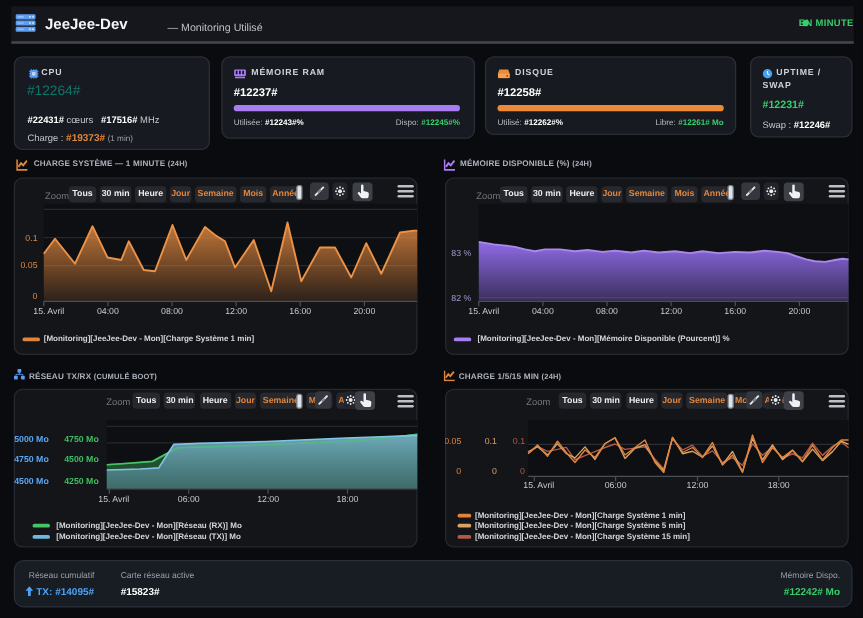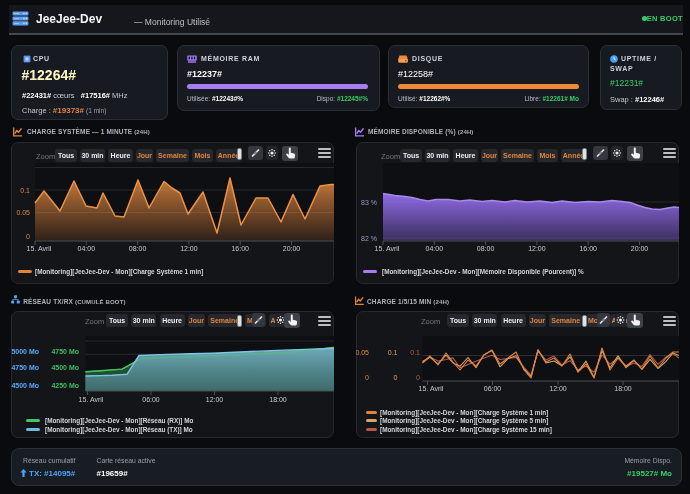--- a/index.html
+++ b/index.html
@@ -29,39 +29,39 @@
 <circle cx="13.4" cy="14" r="0.9"></circle>
       <circle cx="16.2" cy="14" r="0.9"></circle>
 <rect x="2" y="2.3" width="6" height="1" rx="0.5" fill="#a9c9f7"></rect>
 <rect x="2" y="7.9" width="6" height="1" rx="0.5" fill="#a9c9f7"></rect>
 <rect x="2" y="13.5" width="6" height="1" rx="0.5" fill="#a9c9f7"></rect>
 </g>
   </svg>
 <div class="abs" style="left:36px;top:12px;font-size:12px;font-weight:bold;color:#f4f5f7">JeeJee-Dev</div>
 <div class="abs" style="left:134px;top:17px;font-size:8.5px;color:#bcc1c8">— Monitoring Utilisé</div>
 <div class="abs" style="left:642px;top:15.5px;width:5px;height:5px;border-radius:50%;background:#35cf6c"></div>
-<div class="abs" style="right:7px;top:14px;font-size:7.5px;font-weight:bold;letter-spacing:0.3px;color:#35cf6c;white-space:nowrap">EN BOOT</div>
+<div class="abs" style="right:7px;top:14px;font-size:7.5px;font-weight:bold;letter-spacing:0.3px;color:#35cf6c;white-space:nowrap">EN MINUTE</div>
 <div class="card" style="left:11px;top:45px;width:157px;height:75px"></div>
 <div class="card" style="left:176.5px;top:45px;width:203.5px;height:66px"></div>
 <div class="card" style="left:388px;top:45px;width:201px;height:63px"></div>
 <div class="card" style="left:600px;top:45px;width:82px;height:65px"></div>
 <svg class="abs" style="left:23px;top:55px" width="8" height="8" viewBox="0 0 8 8">
 <g stroke="#5d9df0" stroke-width="0.7">
 <line x1="2" y1="0" x2="2" y2="8"></line>
       <line x1="4" y1="0" x2="4" y2="8"></line>
       <line x1="6" y1="0" x2="6" y2="8"></line>
 <line x1="0" y1="2" x2="8" y2="2"></line>
       <line x1="0" y1="4" x2="8" y2="4"></line>
       <line x1="0" y1="6" x2="8" y2="6"></line>
     </g>
 <rect x="0.9" y="0.9" width="6.2" height="6.2" rx="1.2" fill="#5d9df0"></rect>
 <rect x="2.6" y="2.6" width="2.8" height="2.8" rx="0.5" fill="#bcd7fa"></rect>
   </svg>
 <div class="abs" style="left:33px;top:55px;font-size:7px;font-weight:bold;letter-spacing:0.7px;color:#ced2d9">CPU</div>
-<div class="abs" style="left:21.5px;top:67px;font-size:14px;font-weight:bold;color:#fef9c3">#12264#</div>
+<div class="abs" style="left:21.5px;top:67px;font-size:11px;font-weight:normal;color:#0f766e">#12264#</div>
 <div class="abs" style="left:22px;top:91px;font-size:7.5px;color:#c3c8cf"><b style="color:#fff">#22431#</b> cœurs&nbsp;&nbsp;&nbsp;<b style="color:#fff">#17516#</b> MHz</div>
 <div class="abs" style="left:22px;top:106px;font-size:7.5px;color:#c3c8cf">Charge : <b style="color:#e1853b;font-size:8px">#19373#</b> <span style="font-size:6.5px;color:#9aa0a9">(1 min)</span></div>
 <svg class="abs" style="left:187px;top:54.5px" width="10" height="8" viewBox="0 0 10 8">
 <rect x="0.3" y="0.5" width="9.4" height="5.2" rx="0.8" fill="#a87df2"></rect>
 <rect x="1" y="6.3" width="8" height="1.4" fill="#a87df2"></rect>
 <g fill="#1a1030">
       <rect x="1.6" y="1.6" width="1.4" height="2.8"></rect>
       <rect x="4.2" y="1.6" width="1.4" height="2.8"></rect>
       <rect x="6.8" y="1.6" width="1.4" height="2.8"></rect>
     </g>
@@ -70,31 +70,31 @@
 <div class="abs" style="left:187px;top:68.5px;font-size:9px;font-weight:bold;color:#fff">#12237#</div>
 <div class="abs" style="left:187px;top:83.5px;width:181px;height:5px;border-radius:2.5px;background:#a87df2"></div>
 <div class="abs" style="left:187px;top:94.5px;font-size:6.5px;color:#b9bec6">Utilisée: <b style="color:#fff">#12243#%</b></div>
 <div class="abs" style="left:288px;top:94.5px;width:80px;text-align:right;font-size:6.5px;color:#b9bec6;white-space:nowrap">Dispo: <b style="color:#35cf6c">#12245#%</b></div>
 <svg class="abs" style="left:398px;top:54.5px" width="10" height="8" viewBox="0 0 10 8">
 <path d="M1.5,0.5 h7 l1.2,3.2 v3 a0.8,0.8 0 0 1 -0.8,0.8 h-7.8 a0.8,0.8 0 0 1 -0.8,-0.8 v-3 z" fill="#ee8a35"></path>
 <rect x="0.5" y="4" width="9.2" height="3.4" rx="0.7" fill="#f6a055"></rect>
 <circle cx="7.8" cy="5.7" r="0.7" fill="#7c3c0d"></circle>
   </svg>
 <div class="abs" style="left:412px;top:55px;font-size:7px;font-weight:bold;letter-spacing:0.7px;color:#ced2d9">DISQUE</div>
-<div class="abs" style="left:398px;top:68.5px;font-size:9px;font-weight:normal;color:#fff">#12258#</div>
+<div class="abs" style="left:398px;top:68.5px;font-size:9px;font-weight:bold;color:#fff">#12258#</div>
 <div class="abs" style="left:398px;top:83.5px;width:181px;height:5px;border-radius:2.5px;background:#ee8a35"></div>
 <div class="abs" style="left:398px;top:94.5px;font-size:6.5px;color:#b9bec6">Utilisé: <b style="color:#fff">#12262#%</b></div>
 <div class="abs" style="left:499px;top:94.5px;width:80px;text-align:right;font-size:6.5px;color:#b9bec6;white-space:nowrap">Libre: <b style="color:#35cf6c">#12261# Mo</b></div>
 <svg class="abs" style="left:610px;top:54.5px" width="8" height="8" viewBox="0 0 8 8">
 <circle cx="4" cy="4" r="3.8" fill="#44a1f2"></circle>
 <path d="M4,1.8 V4 L5.6,5" stroke="#eaf3fd" stroke-width="0.9" fill="none"></path>
   </svg>
 <div class="abs" style="left:621px;top:55px;font-size:7px;font-weight:bold;letter-spacing:0.7px;color:#ced2d9">UPTIME /</div>
 <div class="abs" style="left:610px;top:65px;font-size:7px;font-weight:bold;letter-spacing:0.7px;color:#ced2d9">SWAP</div>
-<div class="abs" style="left:610px;top:77.5px;font-size:8.5px;font-weight:normal;color:#35cf6c">#12231#</div>
+<div class="abs" style="left:610px;top:77.5px;font-size:8.5px;font-weight:bold;color:#35cf6c">#12231#</div>
 <div class="abs" style="left:610px;top:95px;font-size:7.5px;color:#c3c8cf">Swap : <b style="color:#fff">#12246#</b></div>
 <svg class="abs" style="left:12.5px;top:127px" width="9.5" height="9.5" viewBox="0 0 8 8">
 <path d="M0.5,0.5 V7.5 H7.8" stroke="#e1853b" stroke-width="1.2" fill="none"></path>
 <path d="M1.5,5.5 L3.2,3 L4.7,4.4 L7.2,1.2" stroke="#e1853b" stroke-width="1.3" fill="none"></path>
   </svg>
 <div class="sechead" style="left:27px;top:127.5px">CHARGE SYSTÈME — 1 MINUTE <span style="font-size:6px">(24H)</span></div>
 <svg class="abs" style="left:354.5px;top:127px" width="9.5" height="9.5" viewBox="0 0 8 8">
 <path d="M0.5,0.5 V7.5 H7.8" stroke="#a87df2" stroke-width="1.2" fill="none"></path>
 <path d="M1.5,5.5 L3.2,3 L4.7,4.4 L7.2,1.2" stroke="#a87df2" stroke-width="1.3" fill="none"></path>
   </svg>
@@ -406,14 +406,14 @@
 <div class="leg" style="left:380px;top:417.4px">[Monitoring][JeeJee-Dev - Mon][Charge Système 5 min]</div>
 <div class="sw" style="left:366px;top:428.3px;background:#b35948;width:11px"></div>
 <div class="leg" style="left:380px;top:426.3px">[Monitoring][JeeJee-Dev - Mon][Charge Système 15 min]</div>
 <div class="abs" style="left:11px;top:447.7px;width:671px;height:38px;background:#181c23;border:1px solid #2a2f38;border-radius:8px"></div>
 <div class="abs" style="left:23px;top:457px;font-size:6.8px;color:#9aa0a9">Réseau cumulatif</div>
 <svg class="abs" style="left:20px;top:469px" width="7" height="8" viewBox="0 0 7 8">
     <path d="M3.5,0 L6.6,3.6 H4.6 V8 H2.4 V3.6 H0.4 Z" fill="#4da3f7"></path>
   </svg>
 <div class="abs" style="left:29px;top:468.5px;font-size:8px;font-weight:bold;color:#4da3f7">TX: #14095#</div>
 <div class="abs" style="left:96.5px;top:457px;font-size:6.8px;color:#9aa0a9">Carte réseau active</div>
-<div class="abs" style="left:96.5px;top:468.5px;font-size:8px;font-weight:bold;color:#fff">#19659#</div>
+<div class="abs" style="left:96.5px;top:468.5px;font-size:8px;font-weight:bold;color:#fff">#15823#</div>
 <div class="abs" style="left:572px;top:457px;width:100px;text-align:right;font-size:6.8px;color:#9aa0a9">Mémoire Dispo.</div>
-<div class="abs" style="left:572px;top:468.5px;width:100px;text-align:right;font-size:8px;font-weight:bold;color:#35cf6c">#19527# Mo</div>
+<div class="abs" style="left:572px;top:468.5px;width:100px;text-align:right;font-size:8px;font-weight:bold;color:#35cf6c">#12242# Mo</div>
 </body></html>

